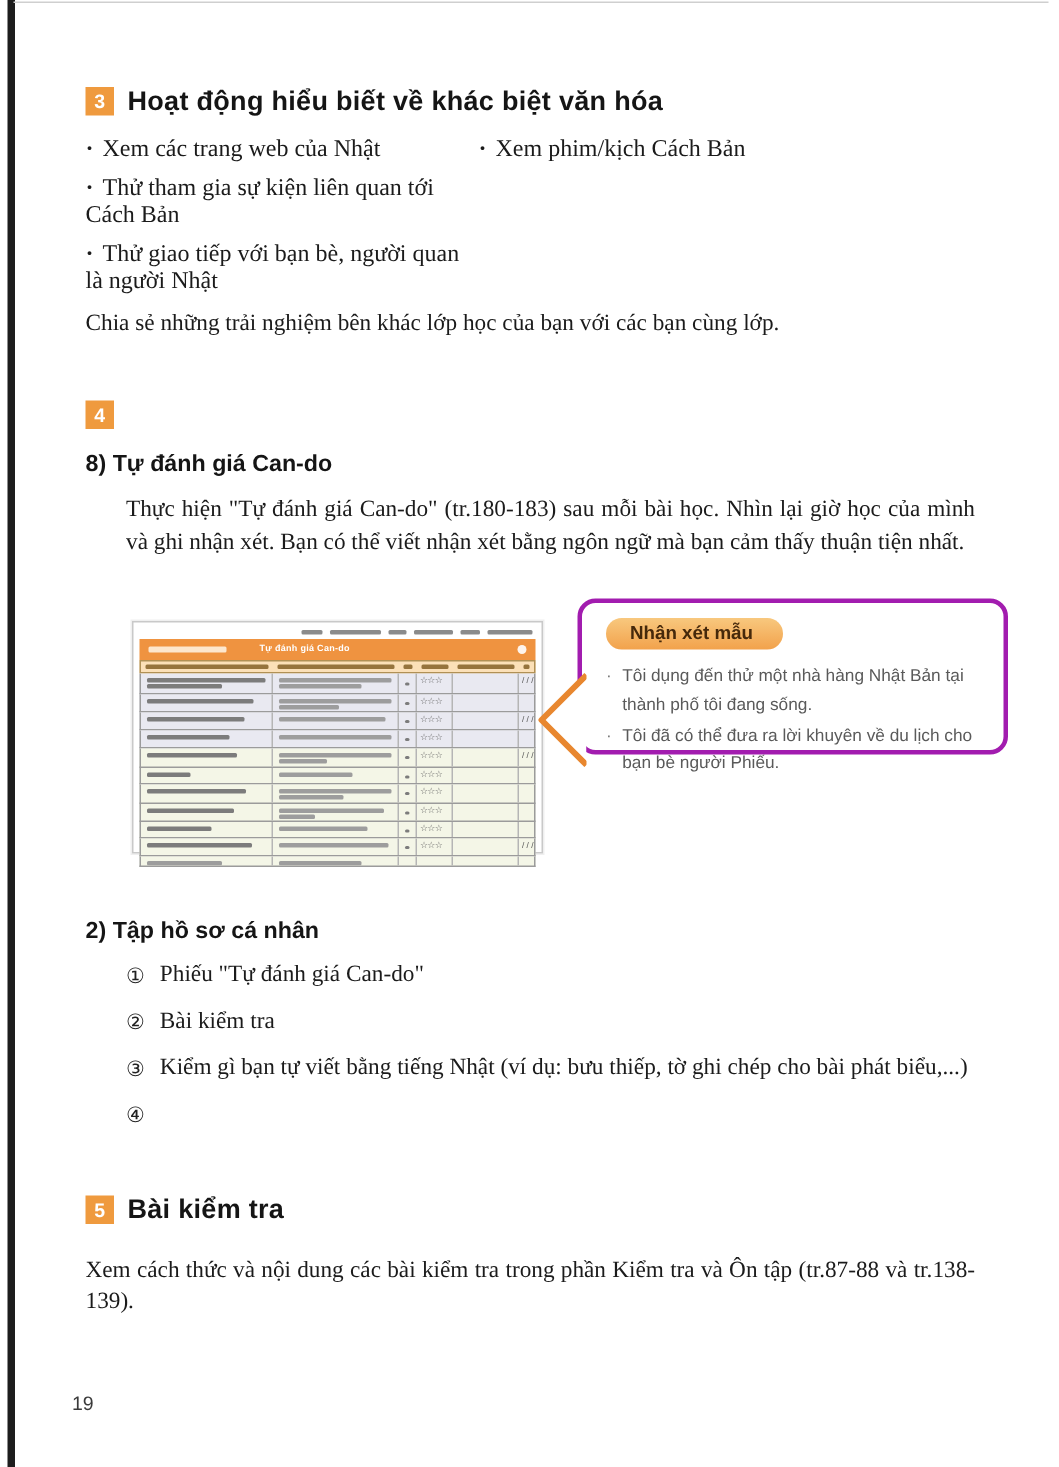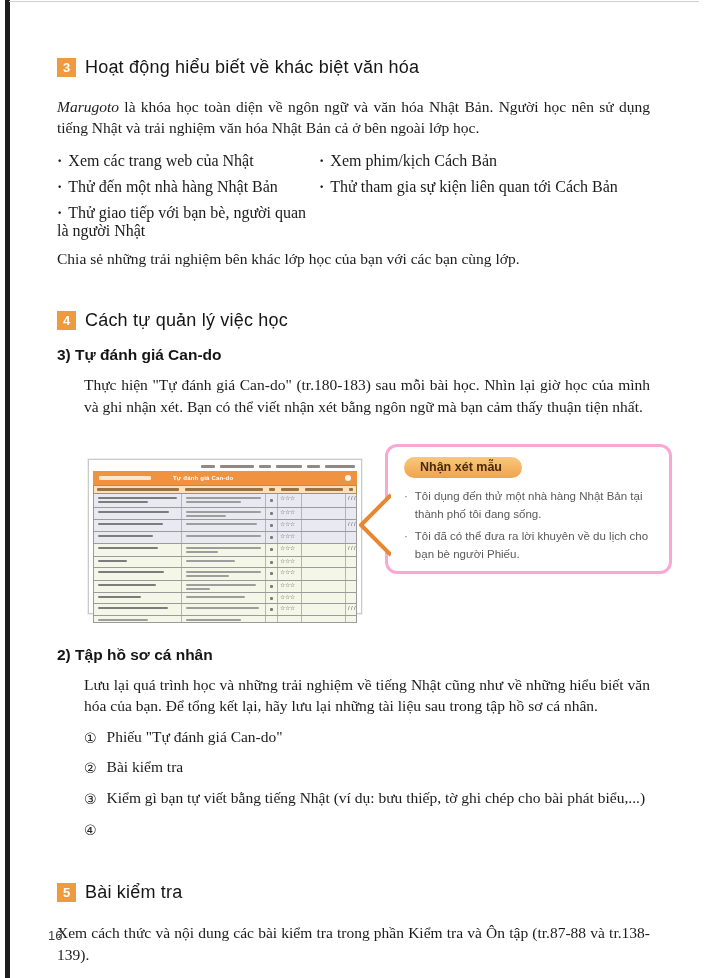--- a/index.html
+++ b/index.html
@@ -15,21 +15,21 @@
   .scan-edge-top { position:absolute; left:9px; top:1px; width:690px; height:1px; background:#cfcfcf; }
 
   .page { position:absolute; left:57px; top:0; width:593px; }
 
   
   .sec-head { display:flex; align-items:center; gap:9px; font-family:"Liberation Sans", sans-serif; }
   .sec-num {
     width:19px; height:19px; background:#ef9a3e; color:#fff;
     font:bold 13px/19px "Liberation Sans", sans-serif; text-align:center; flex:0 0 19px;
   }
-  .sec-title { font-weight:normal; font-size:18px; letter-spacing:0.2px; color:#151515; }
+  .sec-title { font-weight:bold; font-size:18px; letter-spacing:0.2px; color:#151515; }
 
   .para { font-size:15.5px; line-height:1.38; text-align:justify; color:#1b1b1b; }
   .lead-italic { font-style:italic; }
 
   .bullets { margin-top:13px; }
   .bullet-row { display:grid; grid-template-columns:262px 1fr; margin-bottom:8px; }
   .bullet-item { font-size:16px; }
   .bullet-dot { font-weight:bold; margin-right:6px; }
 
   .subhead { font:bold 15.5px "Liberation Sans", sans-serif; color:#151515; }
@@ -55,83 +55,80 @@
   .srow > div { border-right:0.5px solid #b5b5b5; padding:1.5px 2px; overflow:hidden; }
   .srow > div:last-child { border-right:none; }
   .lav { background:#e9e9f1; }
   .crm { background:#f4f6e7; }
   .tl { height:2.5px; background:#7c7c7c; border-radius:1px; margin:1.5px 2px; }
   .tl.lite { background:#9d9d9d; }
   .stars { font-size:6px; line-height:7px; color:#666; letter-spacing:-0.5px; white-space:nowrap; }
   .datemark { font:5.5px "Liberation Sans", sans-serif; color:#555; text-align:right; white-space:nowrap; }
 
   
-  .callout { position:absolute; left:328px; top:0; width:287px; height:130px;
-             border:3px solid #f9a8d4; border-radius:12px; background:#fff; padding:10px 14px 8px 16px; }
+  .callout { position:absolute; left:328px; top:0; width:287px; height:104px;
+             border:3px solid #a21caf; border-radius:12px; background:#fff; padding:10px 14px 8px 16px; }
   .callout-tail { position:absolute; left:-31px; top:46px; width:34px; height:64px; }
   .pill { display:inline-block; background:linear-gradient(180deg,#f8c87e,#f2a24c);
           border-radius:13px; padding:3px 20px 4px 16px; font:bold 12.5px "Liberation Sans", sans-serif; color:#46290b; }
   .callout-items { margin-top:9px; }
   .callout-item { display:flex; gap:7px; font:11.5px/1.6 "Liberation Sans", sans-serif; color:#5a5a5a; margin-bottom:3px; }
   .callout-item .dot { color:#777; flex:0 0 auto; }
 
   .numlist { margin-top:11px; }
   .numitem { display:flex; gap:10px; font-size:15.5px; margin-bottom:10.5px; }
   .numitem .circ { font-family:"DejaVu Sans", sans-serif; font-size:14px; line-height:1.45; color:#222; }
 
   .pagenum { position:absolute; left:48px; top:928px; font:13px "Liberation Sans", sans-serif; color:#3a3a3a; }
 
   .mt-sec3 { margin-top:57px; }
   .mt-intro { margin-top:18px; }
   .mt-share { margin-top:6px; }
   .mt-sec4 { margin-top:41px; }
   .mt-sub1 { margin-top:15px; }
   .mt-sub1p { margin-top:10px; }
-  .mt-sub2 { margin-top:24px; }
+  .mt-sub2 { margin-top:35px; }
   .mt-sub2p { margin-top:10px; }
   .mt-sec5 { margin-top:42px; }
   .mt-sec5p { margin-top:19px; }
 </style>
 </head>
 <body>
 
 <div class="scan-edge-left"></div>
 <div class="scan-edge-top"></div>
 
 <div class="page">
 
   <div class="sec-head mt-sec3">
     <span class="sec-num">3</span>
     <span class="sec-title">Hoạt động hiểu biết về khác biệt văn hóa</span>
   </div>
 
-  <p class="para mt-intro"><span class="lead-italic">Marugoto</span><span> là khóa học toàn diện về ngôn ngữ và văn hóa Nhật Bản. Người học nên sử dụng tiếng Nhật và trải nghiệm văn hóa Nhật Bản cả ở bên ngoài lớp học.</span></p>
 
   <div class="bullets">
     <div class="bullet-row">
       <div class="bullet-item"><span class="bullet-dot">·</span><span>Xem các trang web của Nhật</span></div>
       <div class="bullet-item"><span class="bullet-dot">·</span><span>Xem phim/kịch Cách Bản</span></div>
     </div>
     <div class="bullet-row">
-      <div class="bullet-item"><span class="bullet-dot">·</span><span>Thử đến một nhà hàng Nhật Bản</span></div>
       <div class="bullet-item"><span class="bullet-dot">·</span><span>Thử tham gia sự kiện liên quan tới Cách Bản</span></div>
     </div>
     <div class="bullet-row">
       <div class="bullet-item"><span class="bullet-dot">·</span><span>Thử giao tiếp với bạn bè, người quan là người Nhật</span></div>
     </div>
   </div>
 
   <p class="para mt-share">Chia sẻ những trải nghiệm bên khác lớp học của bạn với các bạn cùng lớp.</p>
 
   <div class="sec-head mt-sec4">
     <span class="sec-num">4</span>
-    <span class="sec-title">Cách tự quản lý việc học</span>
-  </div>
-
-  <div class="subhead mt-sub1">3) Tự đánh giá Can-do</div>
+  </div>
+
+  <div class="subhead mt-sub1">8) Tự đánh giá Can-do</div>
   <p class="para indent mt-sub1p">Thực hiện "Tự đánh giá Can-do" (tr.180-183) sau mỗi bài học. Nhìn lại giờ học của mình và ghi nhận xét. Bạn có thể viết nhận xét bằng ngôn ngữ mà bạn cảm thấy thuận tiện nhất.</p>
 
   <div class="figure">
 
     <div class="sheet">
       <div class="sheet-caption">
         <span class="cap-bar" style="width:14px"></span>
         <span class="cap-bar" style="width:34px"></span>
         <span class="cap-bar" style="width:12px"></span>
         <span class="cap-bar" style="width:26px"></span>
@@ -324,21 +321,20 @@
         </div>
         <div class="callout-item">
           <span class="dot">·</span>
           <span>Tôi đã có thể đưa ra lời khuyên về du lịch cho bạn bè người Phiếu.</span>
         </div>
       </div>
     </div>
   </div>
 
   <div class="subhead mt-sub2">2) Tập hồ sơ cá nhân</div>
-  <p class="para indent mt-sub2p">Lưu lại quá trình học và những trải nghiệm về tiếng Nhật cũng như về những hiểu biết văn hóa của bạn. Để tổng kết lại, hãy lưu lại những tài liệu sau trong tập hồ sơ cá nhân.</p>
 
   <div class="numlist indent">
     <div class="numitem">
       <span class="circ">①</span>
       <span>Phiếu "Tự đánh giá Can-do"</span>
     </div>
     <div class="numitem">
       <span class="circ">②</span>
       <span>Bài kiểm tra</span>
     </div>
@@ -352,13 +348,13 @@
   </div>
 
   <div class="sec-head mt-sec5">
     <span class="sec-num">5</span>
     <span class="sec-title">Bài kiểm tra</span>
   </div>
   <p class="para mt-sec5p">Xem cách thức và nội dung các bài kiểm tra trong phần Kiểm tra và Ôn tập (tr.87-88 và tr.138-139).</p>
 
 </div>
 
-<div class="pagenum">16</div>
+<div class="pagenum">19</div>
 
 </body></html>

